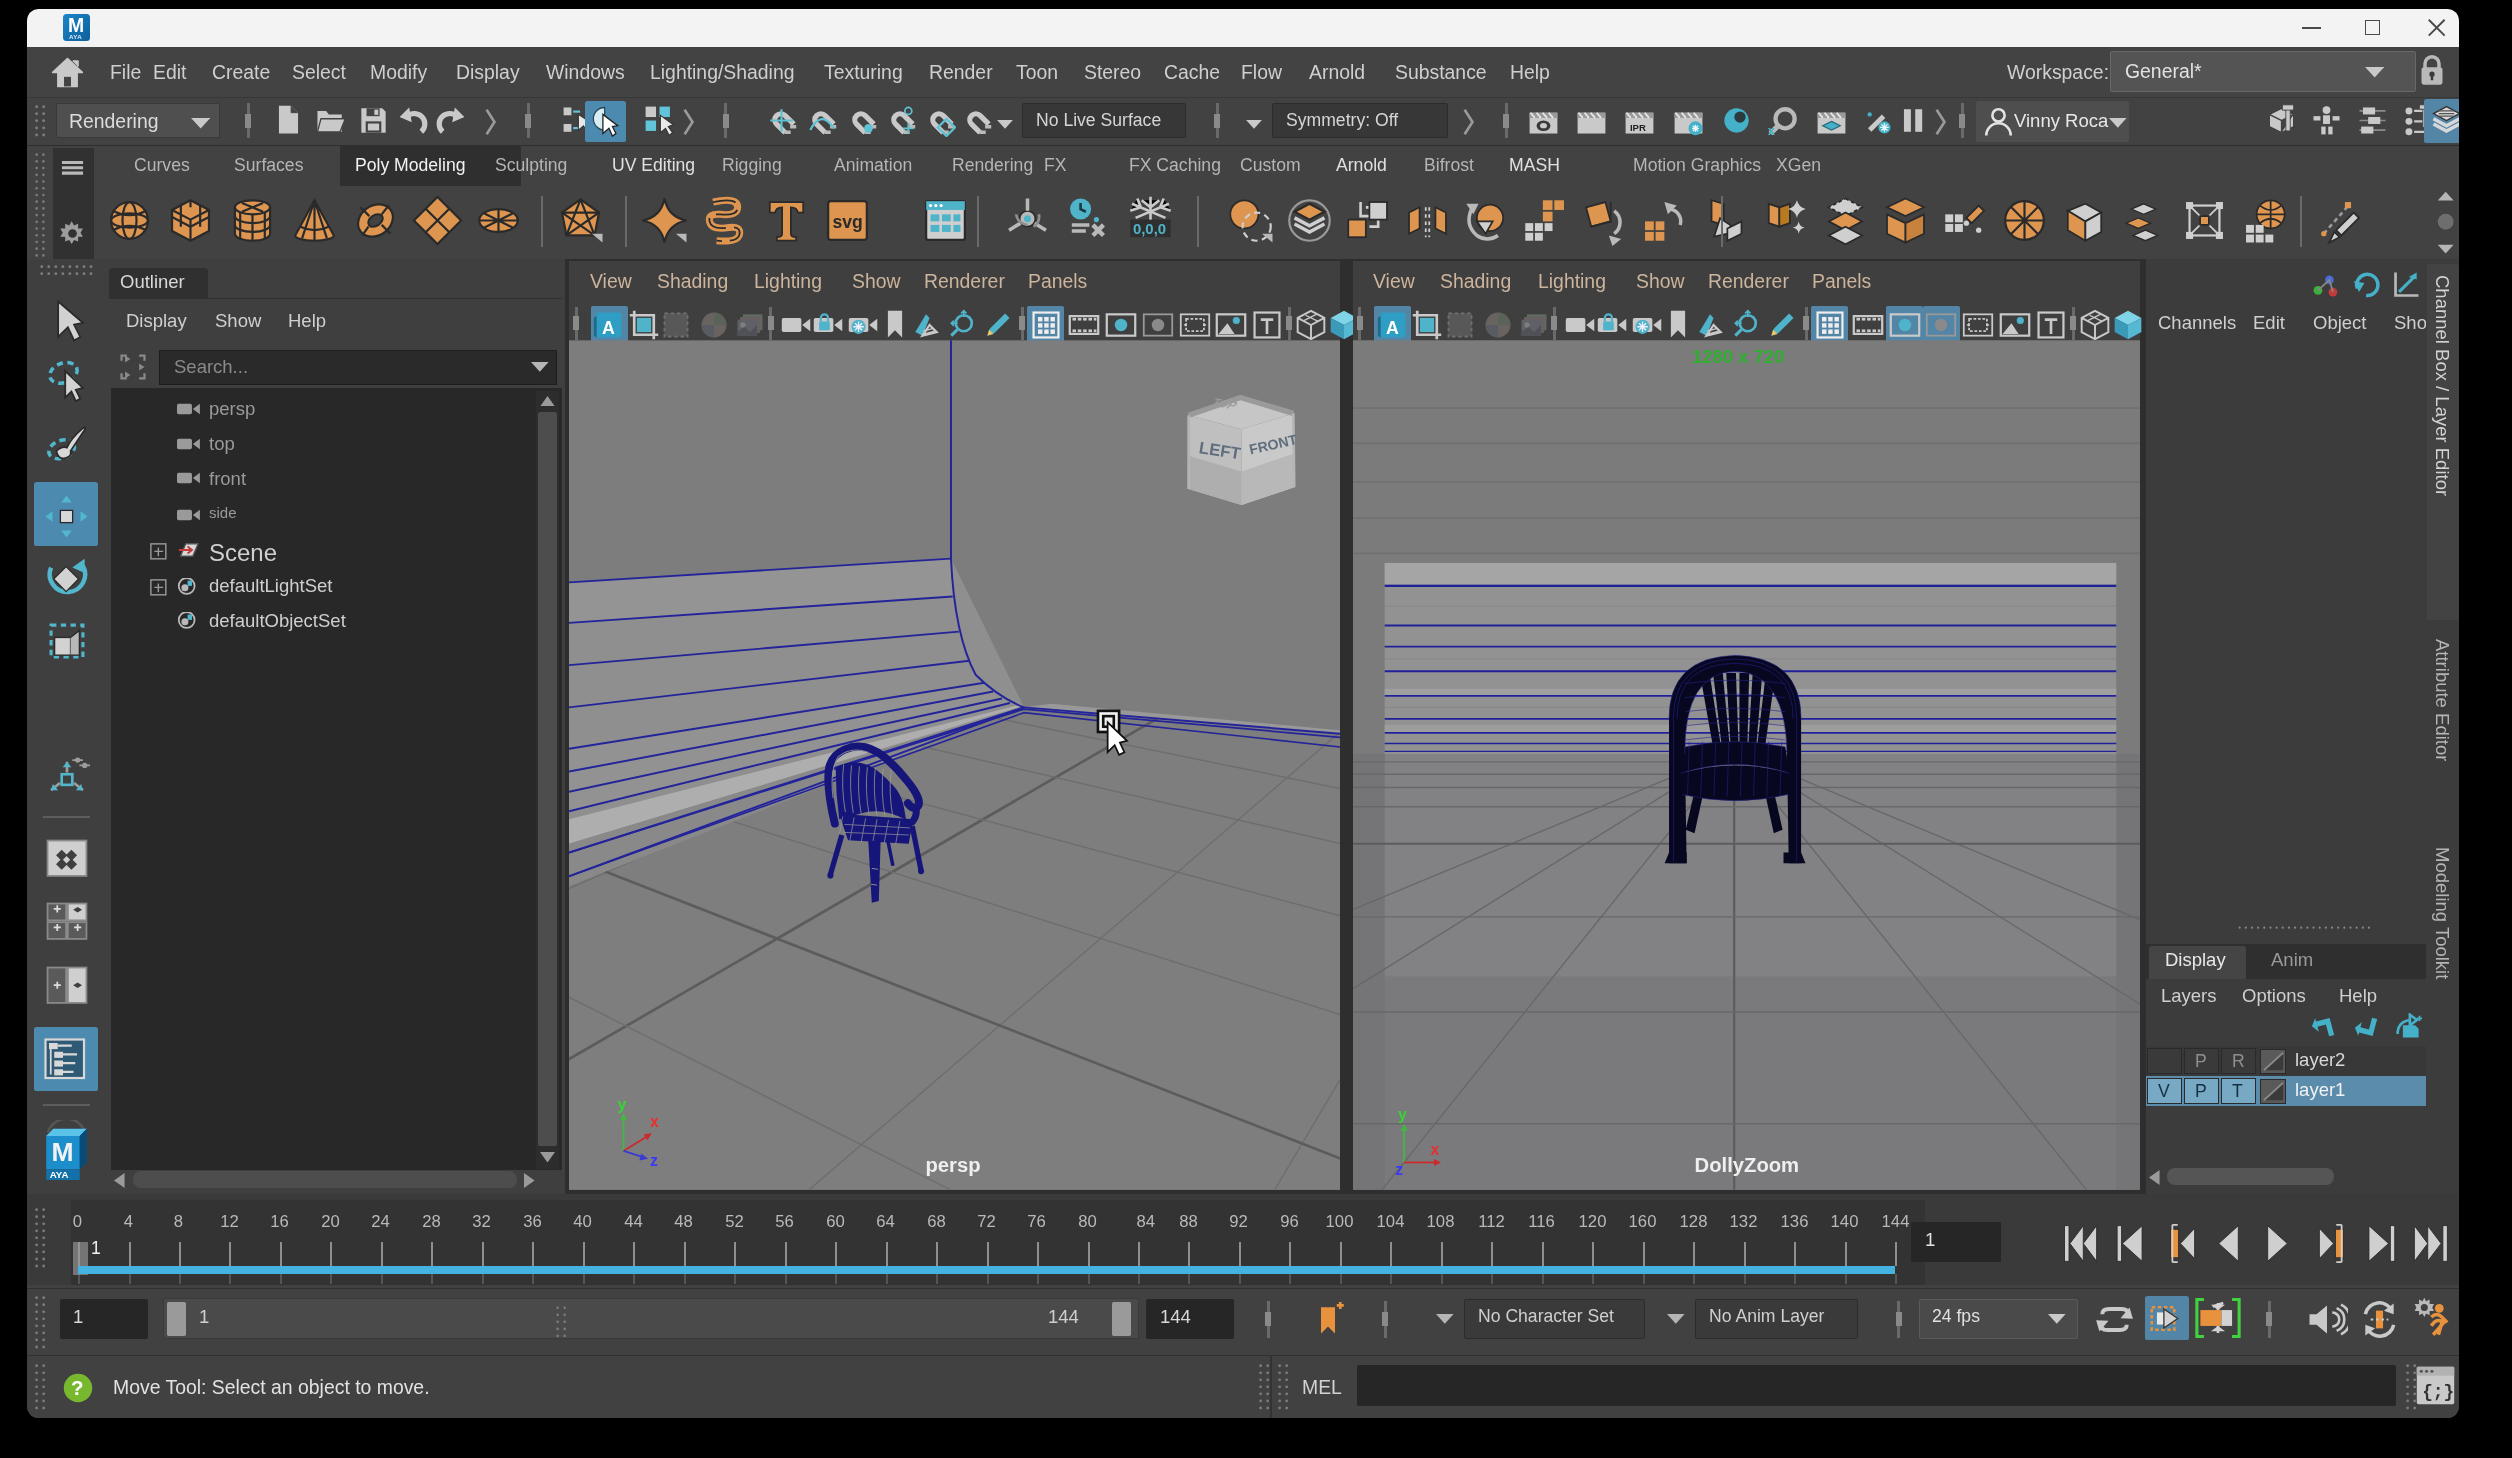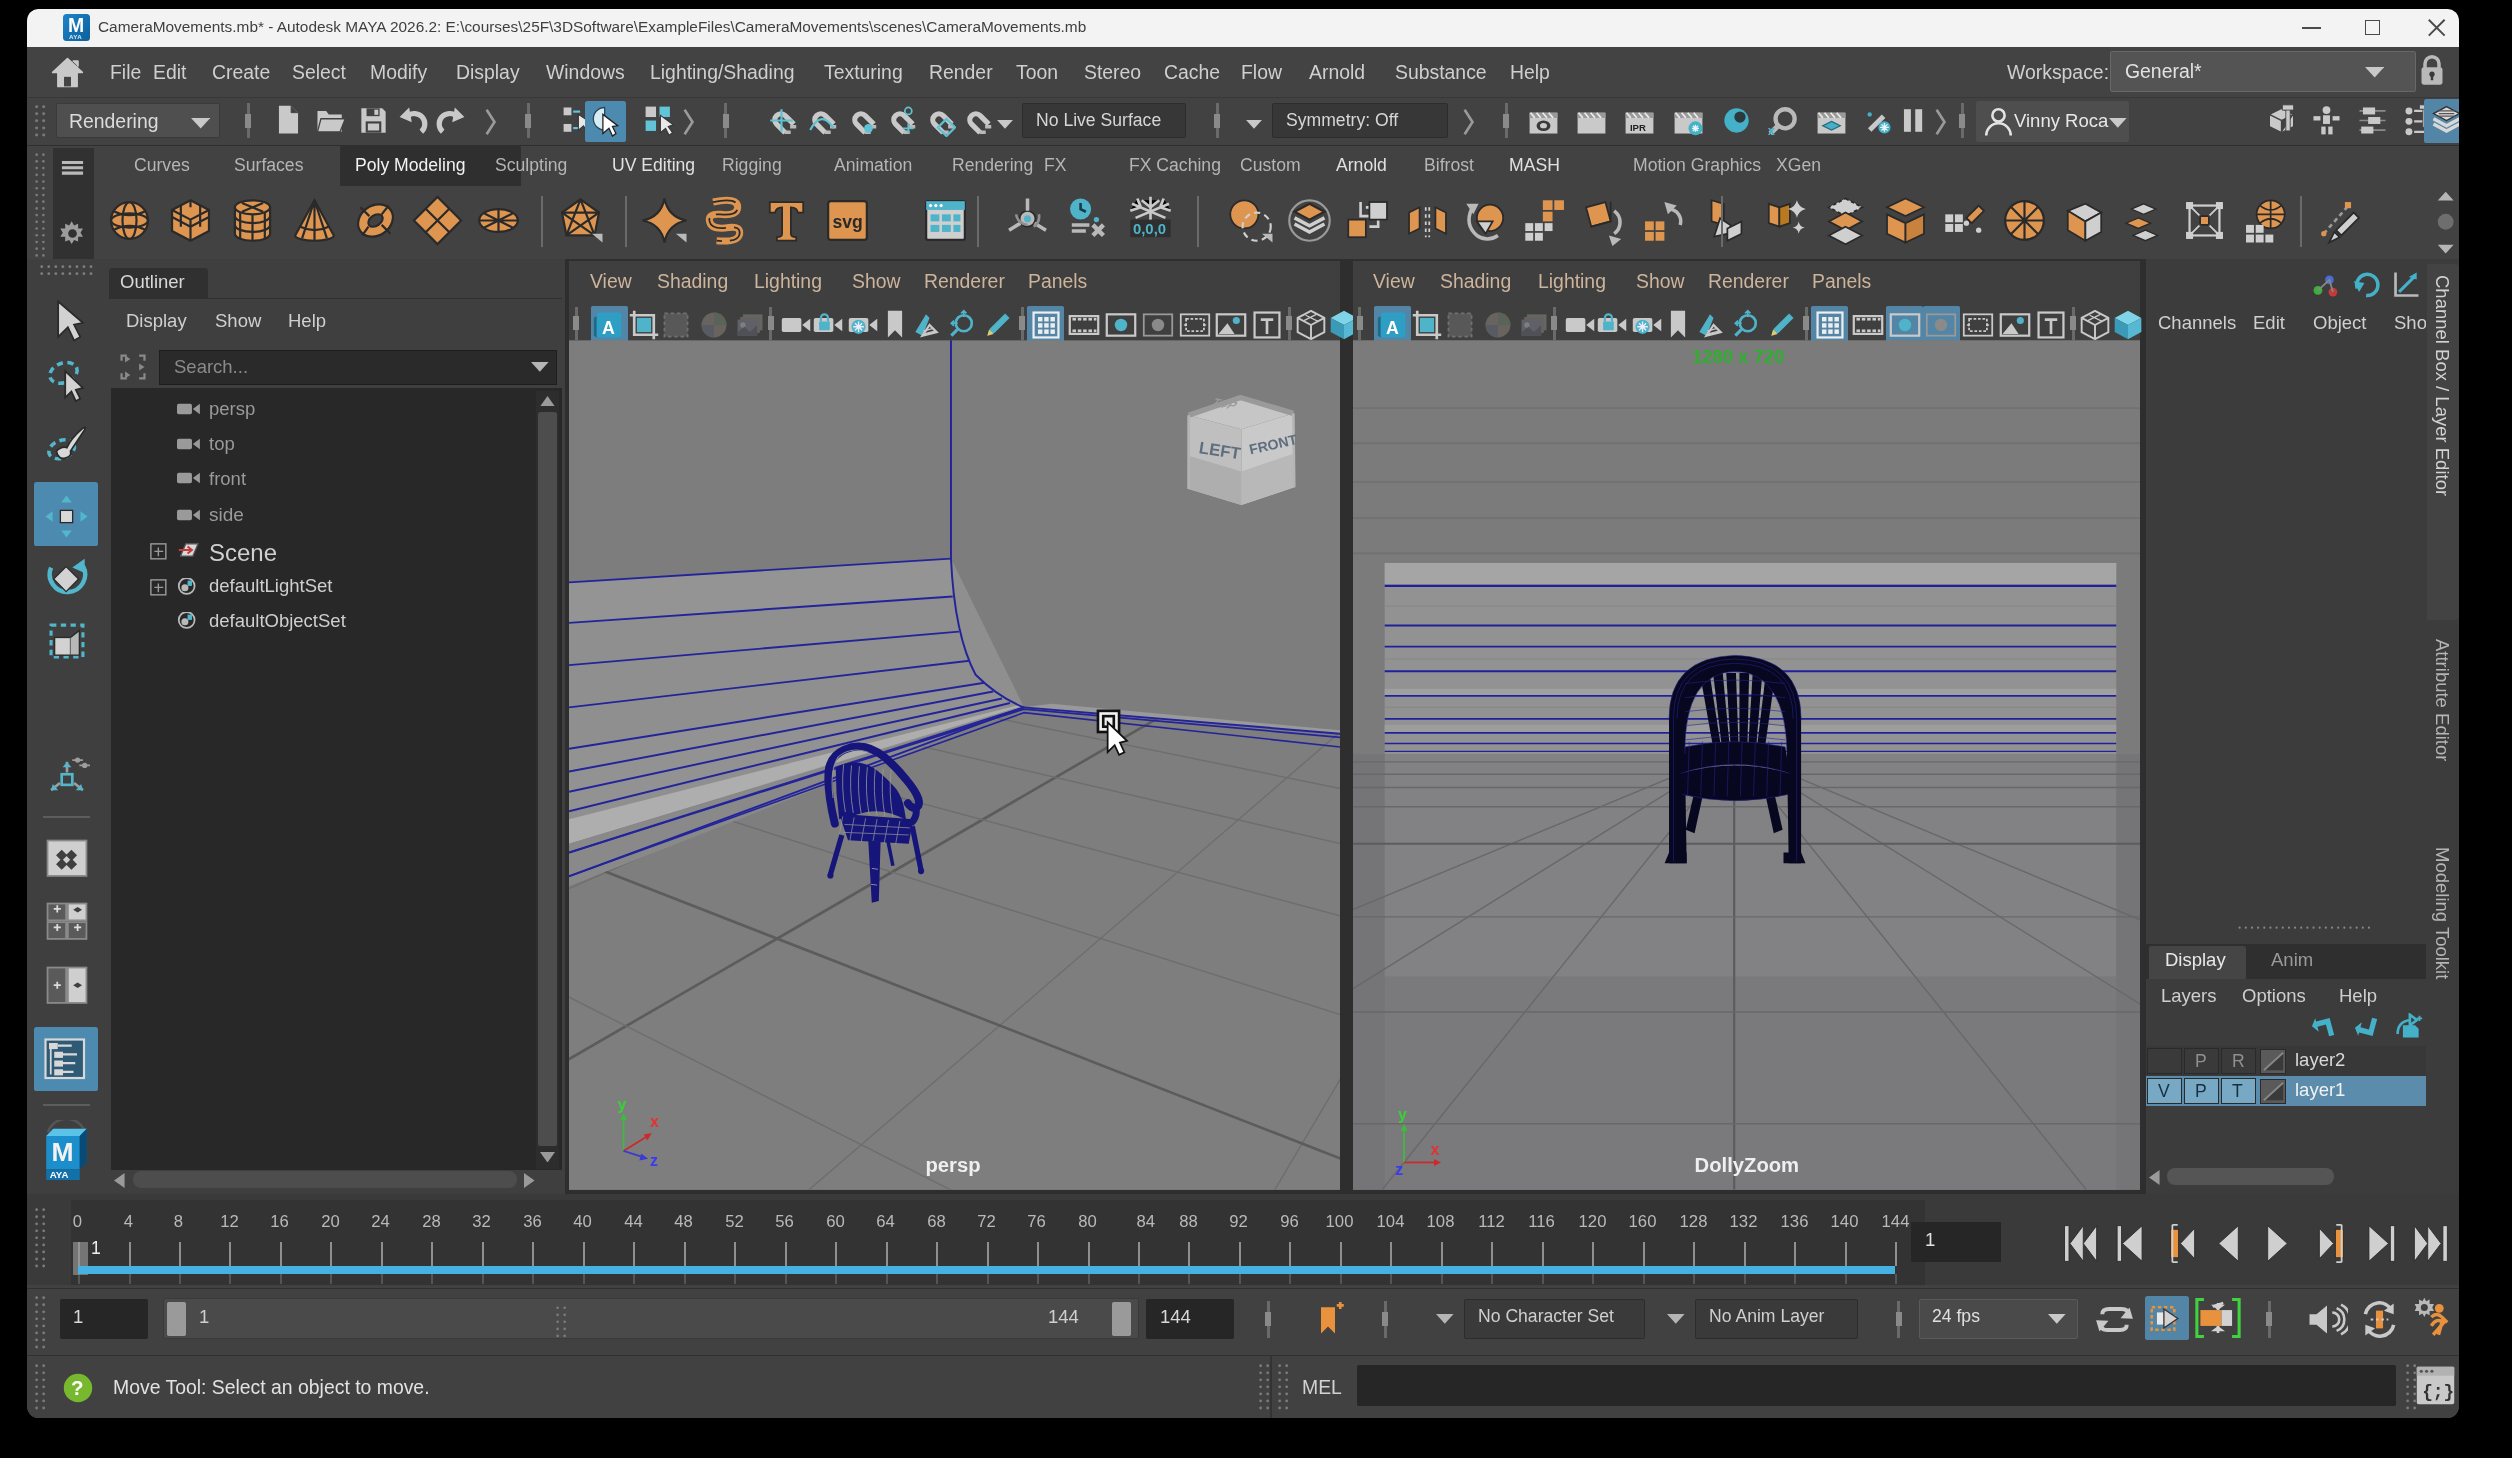--- a/index.html
+++ b/index.html
@@ -1,18 +1,17 @@
 <!DOCTYPE html>
 <html style="font-size:14px"><head><meta charset="utf-8"><style>*{margin:0;padding:0;box-sizing:border-box}body{width:2512px;height:1458px;background:#000;font-family:'Liberation Sans',sans-serif;overflow:hidden;position:relative}.a{position:absolute}</style></head><body>
 <div class="a" style="left:27px;top:8.8px;width:2432px;height:1409px;background:#414141;border-radius:11.4px;overflow:hidden">
     <div class="a" style="left:0px;top:0px;width:2432px;height:38px;background:#f3f3f3;border-radius:11.4px 11.4px 0 0"></div>
     <div class="a" style="left:36px;top:5.3px;width:27px;height:27px;background:linear-gradient(135deg,#1b85c8,#0e5f9b);border-radius:3.5px"></div>
     <div class="a" style="left:41px;top:5.3px;font-size:19.4px;color:#fff;font-weight:700;white-space:nowrap;">M</div>
     <div class="a" style="left:42px;top:24px;font-size:6.2px;color:#dfeefa;font-weight:700;white-space:nowrap;letter-spacing:0.4px">AYA</div>
-    <div class="a" style="left:71px;top:9.7px;font-size:15.4px;color:#3f3f3f;font-weight:400;white-space:nowrap;">CameraMovements.mb* - Autodesk MAYA 2026.2: E:\courses\25F\3DSoftware\ExampleFiles\CameraMovements\scenes\CameraMovements.mb</div>
     <div class="a" style="left:2275px;top:18.5px;width:19.4px;height:1.8px;background:#4a4a4a"></div>
     <div class="a" style="left:2338px;top:11.4px;width:15px;height:15px;border:1.8px solid #4a4a4a"></div>
     <svg class="a" style="left:2400px;top:9.7px" width="19.4" height="19.4" viewBox="0 0 22 22">
       <path d="M2 2 L20 20 M20 2 L2 20" stroke="#4a4a4a" stroke-width="2.2"></path>
     </svg>
     <div class="a" style="left:0px;top:38px;width:2432px;height:50px;background:#434343"></div>
     <svg class="a" style="left:23px;top:47px" width="35" height="33" viewBox="0 0 40 38">
       <path d="M20 3 L37 19 L31 19 L31 35 L9 35 L9 19 L3 19 Z M26 6 L32 6 L32 12" fill="#c9c9c9" stroke="#c9c9c9" stroke-width="2" stroke-linejoin="round"></path>
       <rect x="16" y="24" width="8" height="11" fill="#434343"></rect>
     </svg>
@@ -701,21 +700,21 @@
     <div class="a" style="left:182px;top:424px;font-size:18.5px;color:#9a9a9a;font-weight:400;white-space:nowrap;">top</div>
     <svg class="a" style="left:150px;top:461px" width="26.4" height="17.6" viewBox="0 0 30 20">
       <rect x="0" y="3" width="17" height="12" rx="2" fill="#9a9a9a"></rect>
       <path d="M18 9 L26 3 L26 15 Z" fill="#9a9a9a"></path>
     </svg>
     <div class="a" style="left:182px;top:459px;font-size:18.5px;color:#9a9a9a;font-weight:400;white-space:nowrap;">front</div>
     <svg class="a" style="left:150px;top:498px" width="26.4" height="17.6" viewBox="0 0 30 20">
       <rect x="0" y="3" width="17" height="12" rx="2" fill="#9a9a9a"></rect>
       <path d="M18 9 L26 3 L26 15 Z" fill="#9a9a9a"></path>
     </svg>
-    <div class="a" style="left:182px;top:495px;font-size:19px;color:#9a9a9a;font-weight:400;white-space:nowrap;">side</div>
+    <div class="a" style="left:182px;top:495px;font-size:15px;color:#9a9a9a;font-weight:400;white-space:nowrap;">side</div>
     <svg class="a" style="left:123px;top:534px" width="17.6" height="17.6" viewBox="0 0 20 20">
       <rect x="1" y="1" width="17" height="17" fill="none" stroke="#9a9a9a" stroke-width="1.6"></rect>
       <path d="M5 9.5 H15 M9.5 5 V15" stroke="#9a9a9a" stroke-width="1.6"></path>
     </svg>
     <svg class="a" style="left:150px;top:533px" width="26.4" height="17.6" viewBox="0 0 30 20">
       <path d="M4 16 L10 2 L24 2 L18 16 Z" fill="#d8d8d8" stroke="#555" stroke-width="1.5"></path>
       <path d="M2 9 L16 9 M12 5 L17 9 L12 13" stroke="#c23b3b" stroke-width="2.2" fill="none"></path>
     </svg>
     <div class="a" style="left:182px;top:530px;font-size:24px;color:#cfcfcf;font-weight:400;white-space:nowrap;">Scene</div>
     <svg class="a" style="left:123px;top:570px" width="17.6" height="17.6" viewBox="0 0 20 20">

